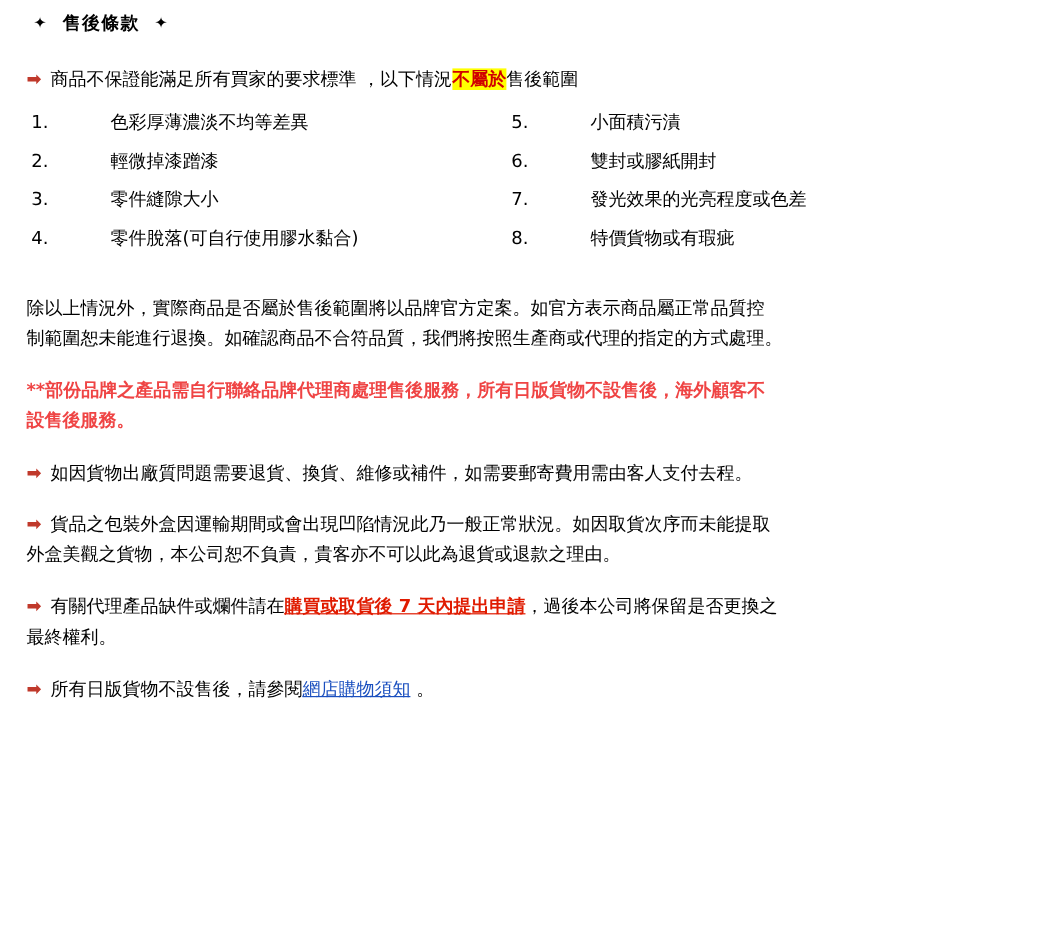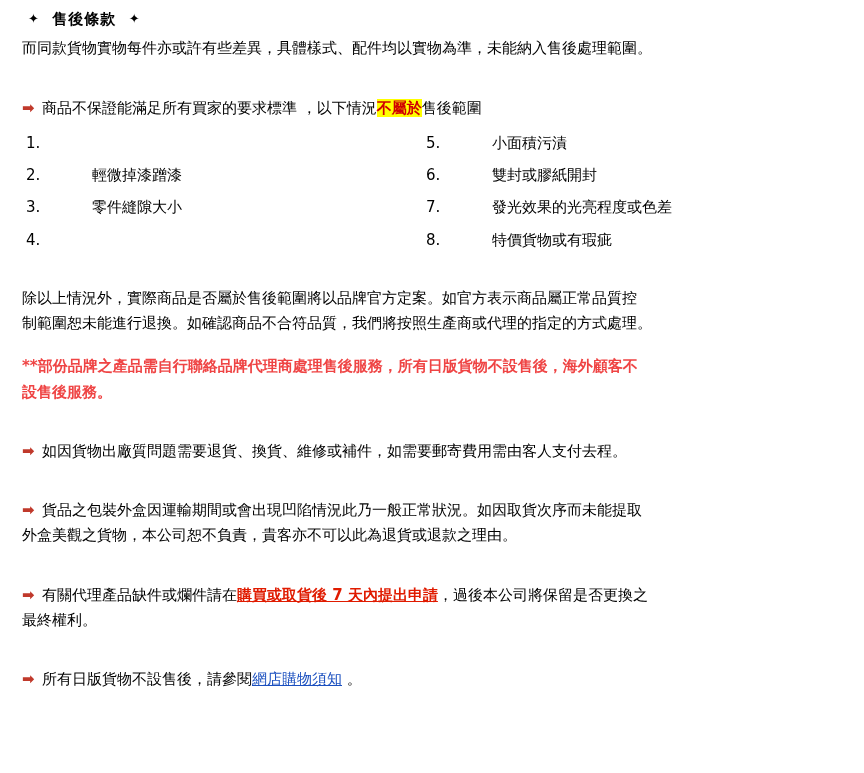--- a/index.html
+++ b/index.html
@@ -37,21 +37,20 @@
   .spacer-md { height: 18px; }
   .spacer-lg { height: 26px; }
   .arrow {
     display: inline-block;
     width: 20px;
     color: #c0392b;
     font-weight: bold;
   }
   .arrow-line {
     text-indent: 0;
-    margin-top: 16px;
   }
   .hl {
     background: #ffff00;
     color: #d00000;
     font-weight: bold;
   }
   .red-bold {
     color: #ef4444;
     font-weight: bold;
   }
@@ -93,44 +92,45 @@
 
 <div class="page">
 
   <div class="title">
     <span class="diamond">✦</span>
     &nbsp;<span>售後條款</span>&nbsp;
     <span class="diamond">✦</span>
   </div>
 
   <div class="body-block">
-    <p>而同款貨物實物每件亦或許有些差異，具體樣式、配件均以實物為準，未能納入售後處理範圍。</p>
   </div>
 
   <div class="spacer-md"></div>
 
   <p class="arrow-line">
     <span class="arrow">➡</span><span>商品不保證能滿足所有買家的要求標準 ，以下情況</span><span class="hl">不屬於</span><span>售後範圍</span>
   </p>
 
   <div class="cols">
     <div class="col left">
       <div class="item">
         <span class="num">1.</span>
+        <span class="txt">色彩厚薄濃淡不均等差異</span>
       </div>
       <div class="item">
         <span class="num">2.</span>
         <span class="txt">輕微掉漆蹭漆</span>
       </div>
       <div class="item">
         <span class="num">3.</span>
         <span class="txt">零件縫隙大小</span>
       </div>
       <div class="item">
         <span class="num">4.</span>
+        <span class="txt">零件脫落(可自行使用膠水黏合)</span>
       </div>
     </div>
     <div class="col right">
       <div class="item">
         <span class="num">5.</span>
         <span class="txt">小面積污漬</span>
       </div>
       <div class="item">
         <span class="num">6.</span>
         <span class="txt">雙封或膠紙開封</span>

